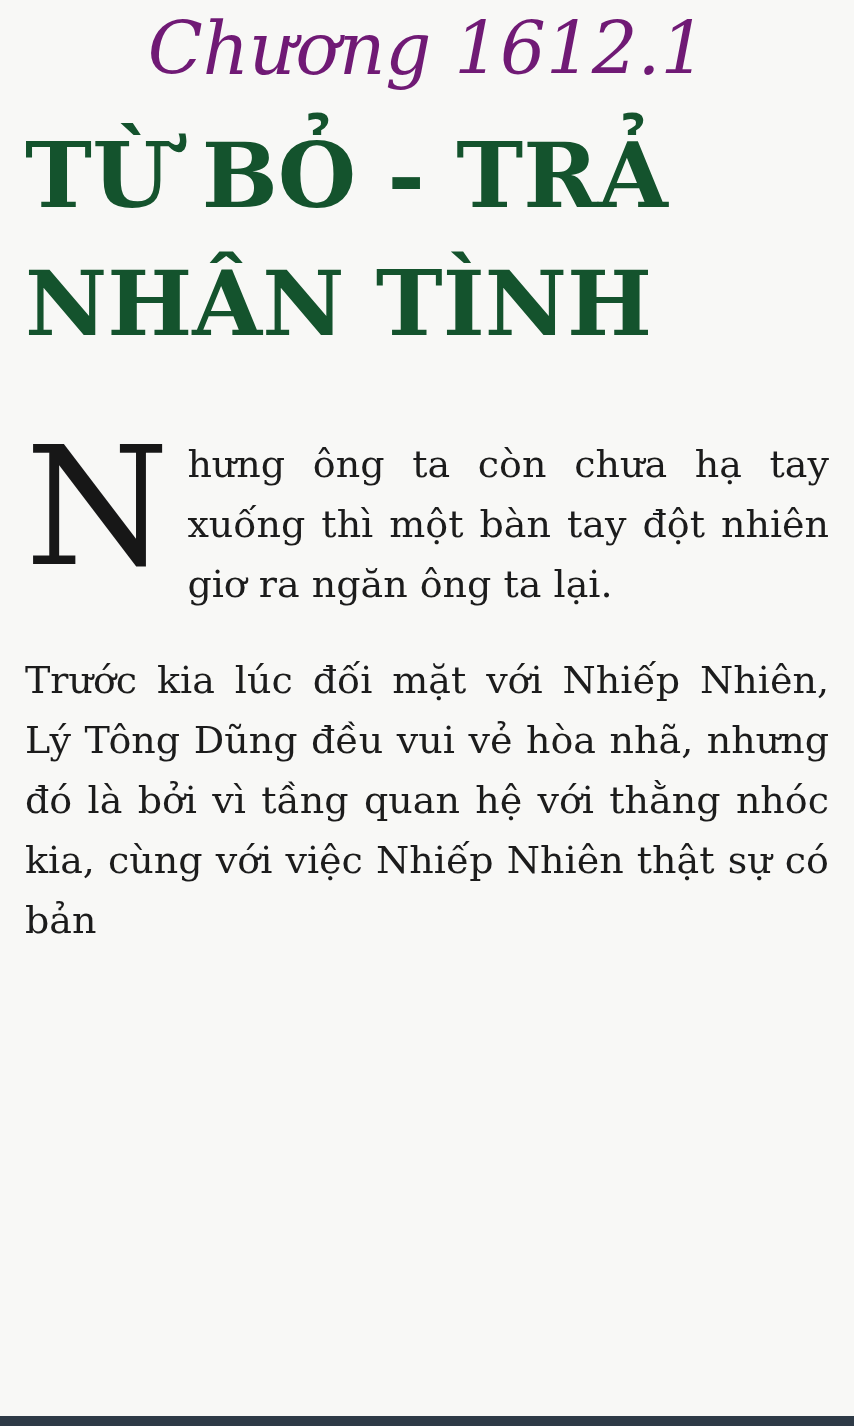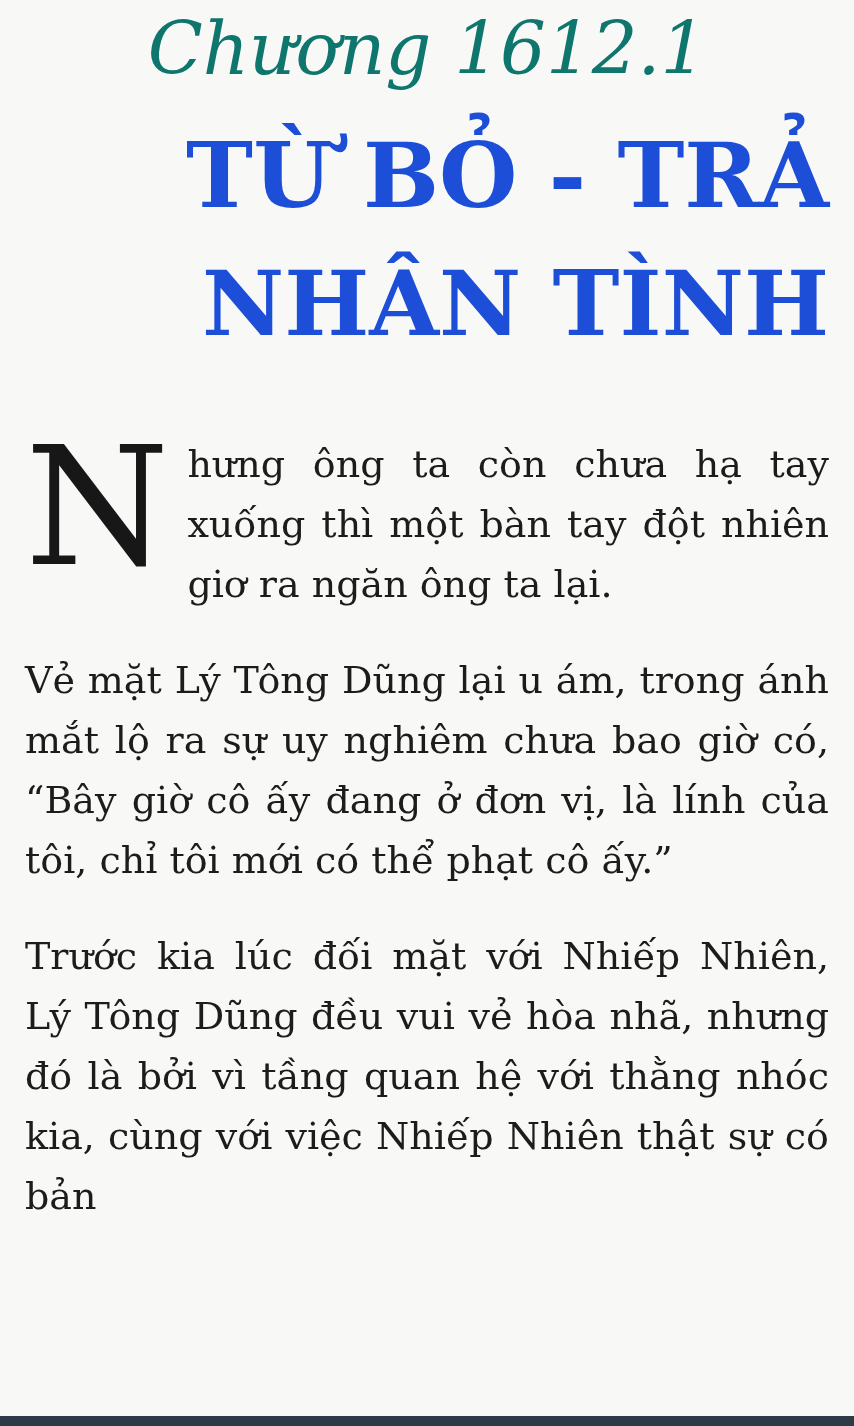--- a/index.html
+++ b/index.html
@@ -21,29 +21,29 @@
   .page-inner {
     padding: 0 25px;
   }
   .chapter-label {
     margin: 4px 0 0 0;
     text-align: center;
     font-style: italic;
     font-weight: normal;
     font-size: 72px;
     line-height: 1.25;
-    color: #0f766e;
+    color: #701a75;
   }
   .chapter-title {
     margin: 18px 0 0 0;
-    text-align: right;
+    text-align: left;
     font-weight: bold;
     font-size: 90px;
     line-height: 1.42;
-    color: #1d4ed8;
+    color: #14532d;
   }
   .content {
     margin-top: 66px;
   }
   .para {
     margin: 0 0 36px 0;
     font-size: 38px;
     line-height: 60px;
     text-align: justify;
     color: #1c1c1c;
@@ -73,21 +73,20 @@
     <header>
       <h1 class="chapter-label">Chương 1612.1</h1>
       <h2 class="chapter-title">TỪ BỎ - TRẢ NHÂN TÌNH</h2>
     </header>
 
     <section class="content">
 
       <p class="para"><span class="dropcap">N</span><span>hưng ông ta còn chưa hạ tay xuống thì một bàn tay đột nhiên giơ ra ngăn ông ta lại.</span></p>
 
 
-      <p class="para">Vẻ mặt Lý Tông Dũng lại u ám, trong ánh mắt lộ ra sự uy nghiêm chưa bao giờ có, “Bây giờ cô ấy đang ở đơn vị, là lính của tôi, chỉ tôi mới có thể phạt cô ấy.”</p>
 
       <p class="para">Trước kia lúc đối mặt với Nhiếp Nhiên, Lý Tông Dũng đều vui vẻ hòa nhã, nhưng đó là bởi vì tầng quan hệ với thằng nhóc kia, cùng với việc Nhiếp Nhiên thật sự có bản</p>
 
     </section>
   </div>
 
   <div class="bottom-bar"></div>
 </div>
 
 </body></html>

